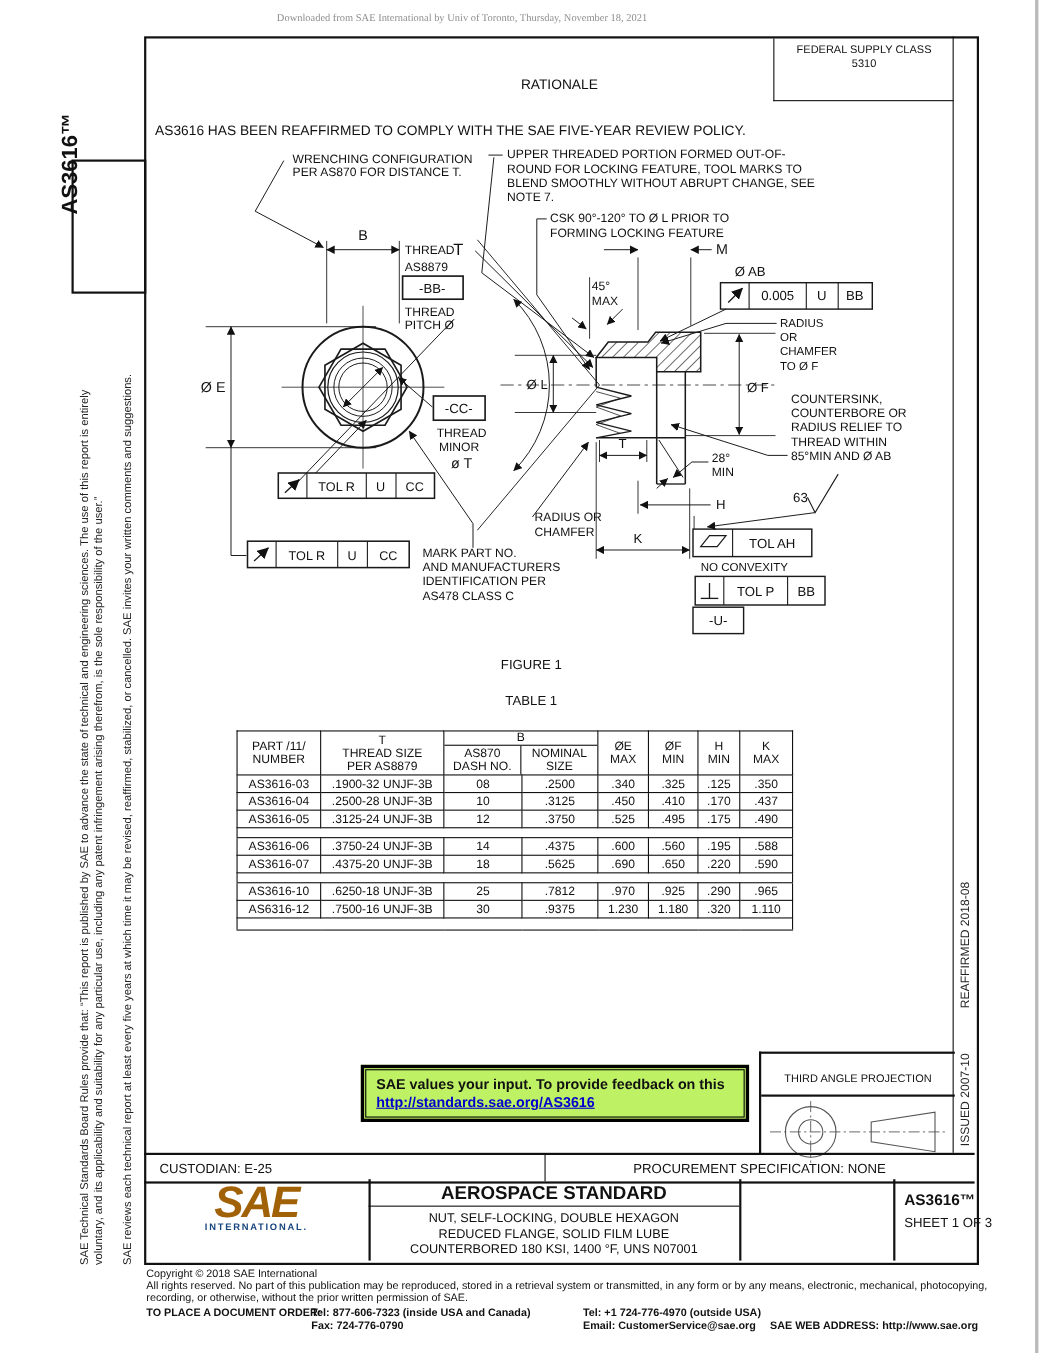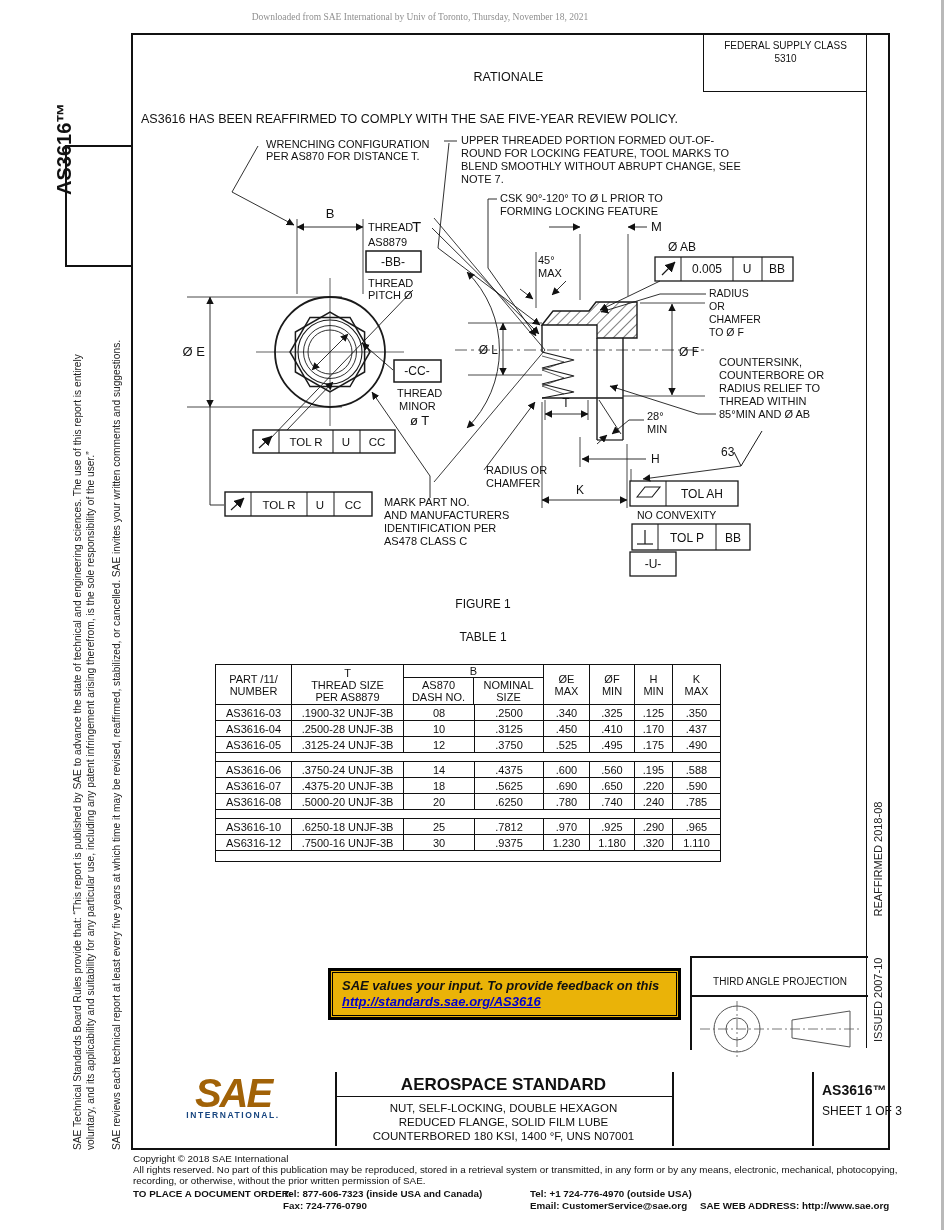--- a/index.html
+++ b/index.html
@@ -20,21 +20,21 @@
   table.t1{border-collapse:collapse;table-layout:fixed;width:505px;font-size:11px;}
   table.t1 td{border:1px solid #111;text-align:center;vertical-align:middle;padding:0 1px;height:15px;}
   table.t1 td.hdr{height:auto;}
   table.t1 tr.sp td{border-left:none;border-right:none;height:8px;}
   table.t1{border:1.5px solid #111;}
   .bcell{padding:0 !important;}
   .bcell .btop{border-bottom:1px solid #111;text-align:center;}
   .bcell .brow{display:flex;}
   .bcell .brow>div{flex:1;padding:1px 0;}
   .bcell .brow>div+div{border-left:1px solid #111;}
-  .fb-out{border:3px solid #000;background:#eab308;font-style:italic;}
+  .fb-out{border:3px solid #000;background:#bef264;}
   .fb-in{border:1px solid #000;margin:1px;padding:5px 9px;font-size:13px;line-height:16px;font-weight:bold;}
   .fb-link{color:#0000cc;text-decoration:underline;cursor:pointer;}
   .logo-sae{font-style:italic;font-weight:bold;font-size:40px;letter-spacing:-2px;line-height:34px;}
   .logo-sub{font-weight:bold;font-size:8.5px;letter-spacing:1.6px;color:#17457f;}
 </style>
 </head>
 <body>
 
 <div class="pg">
 
@@ -367,30 +367,20 @@
       <tr>
             <td>AS3616-07</td>
             <td>.4375-20 UNJF-3B</td>
             <td>18</td>
             <td>.5625</td>
             <td>.690</td>
             <td>.650</td>
             <td>.220</td>
             <td>.590</td>
           </tr>
-      <tr>
-            <td>AS3616-08</td>
-            <td>.5000-20 UNJF-3B</td>
-            <td>20</td>
-            <td>.6250</td>
-            <td>.780</td>
-            <td>.740</td>
-            <td>.240</td>
-            <td>.785</td>
-          </tr>
       <tr class="sp">
             <td colspan="8"></td>
           </tr>
       <tr>
             <td>AS3616-10</td>
             <td>.6250-18 UNJF-3B</td>
             <td>25</td>
             <td>.7812</td>
             <td>.970</td>
             <td>.925</td>
@@ -427,20 +417,25 @@
       <g stroke="#555" fill="none" stroke-width="1">
         <line x1="8" y1="32" x2="168" y2="32" stroke-dasharray="10 3 2 3" stroke-width="0.8"></line>
         <line x1="45" y1="4" x2="45" y2="60" stroke-dasharray="10 3 2 3" stroke-width="0.8"></line>
         <circle cx="45" cy="32" r="23"></circle>
         <circle cx="45" cy="32" r="11"></circle>
         <path d="M100,23 L158,14 L158,50 L100,41 Z"></path>
       </g>
     </svg>
   </div>
 
+  <div class="abs" style="left:131px;top:1048px;width:755px;height:24px;border-top:2px solid #111;border-bottom:2px solid #111;">
+    <div class="abs" style="left:364px;top:0;height:24px;border-left:1.6px solid #111;"></div>
+    <div class="abs nw" style="left:14px;top:5px;font-size:12px;">CUSTODIAN: E-25</div>
+    <div class="abs ctr nw" style="left:364px;top:5px;width:391px;font-size:12px;">PROCUREMENT SPECIFICATION: NONE</div>
+  </div>
 
   <div class="abs" style="left:131px;top:1072px;width:755px;height:74px;">
     <div class="abs vline" style="left:204px;top:0;height:74px;border-left-width:2px;"></div>
     <div class="abs vline" style="left:541px;top:0;height:74px;border-left-width:2px;"></div>
     <div class="abs vline" style="left:681px;top:0;height:74px;border-left-width:2px;"></div>
     <div class="abs hline" style="left:204px;top:24px;width:337px;"></div>
 
     <div class="abs ctr" style="left:0;top:4px;width:204px;">
       <div class="logo-sae"><span style="color:#a16207;">SAE</span></div>
       <div class="logo-sub">INTERNATIONAL.</div>

